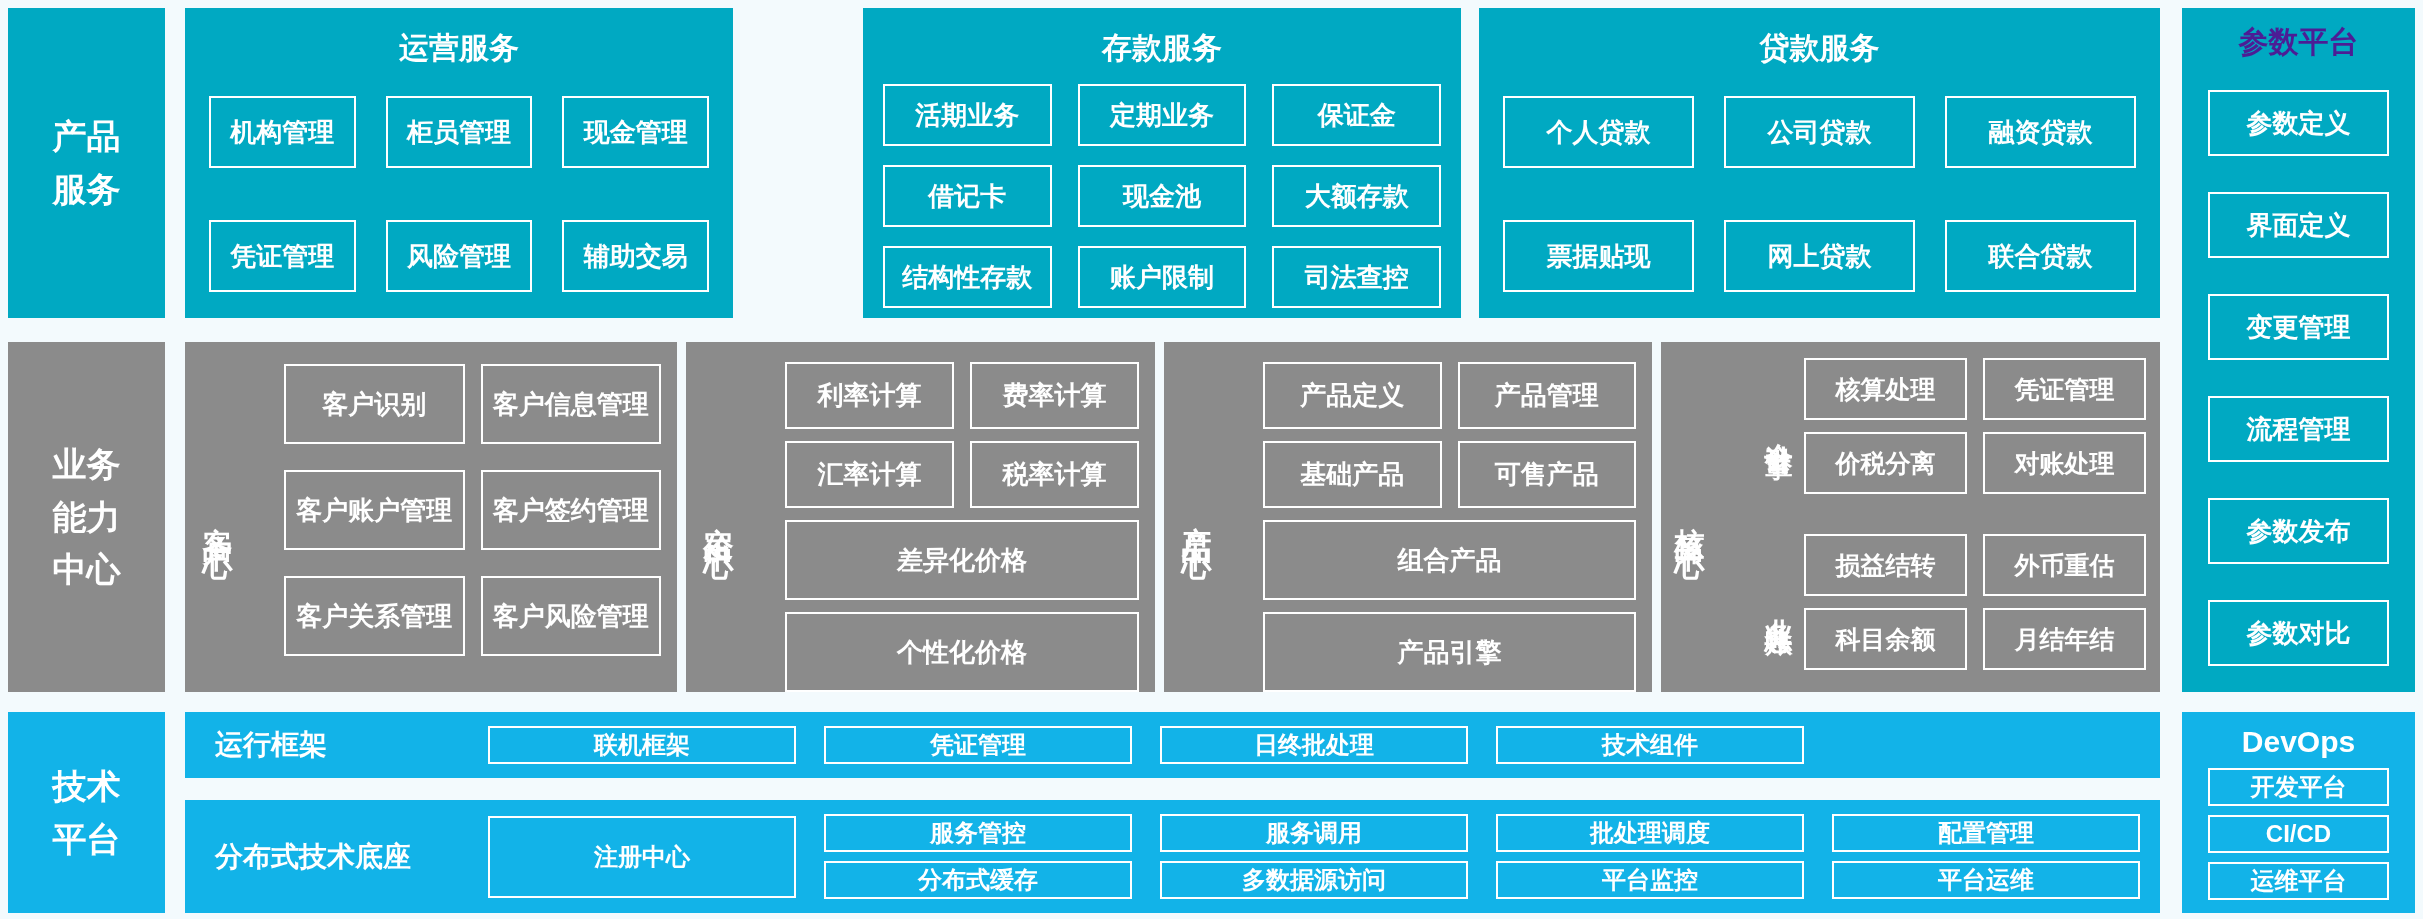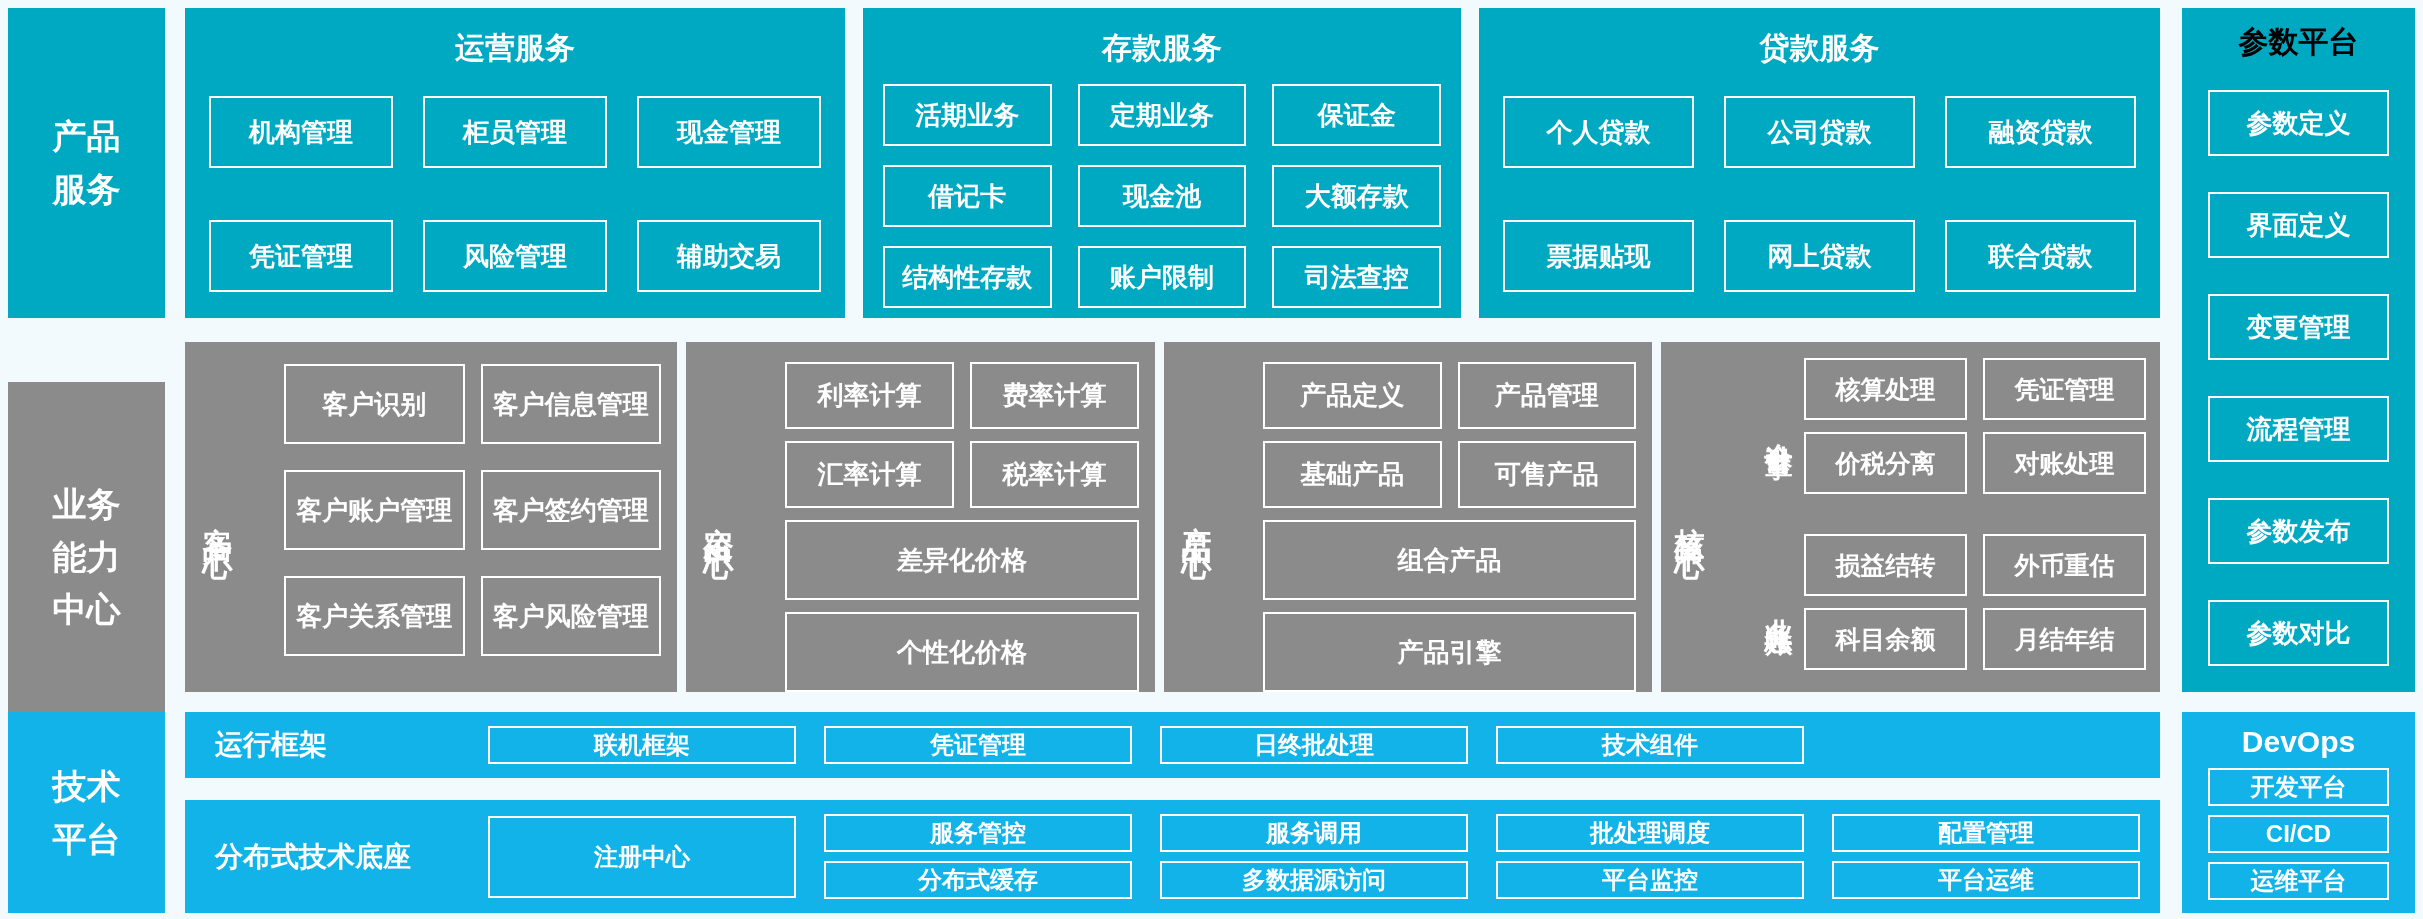--- a/index.html
+++ b/index.html
@@ -28,21 +28,21 @@
     border:2px solid #fff;color:#fff;display:flex;align-items:center;justify-content:center;
     font-weight:600;font-size:26px;box-sizing:border-box;text-align:center;
   }
   
   .rows2{padding:20px 24px 26px;justify-content:space-between;height:242px;box-sizing:border-box;}
   .rows2 .wbox{flex:1;height:72px;}
   .rows3{padding:8px 20px 10px;justify-content:space-between;height:242px;box-sizing:border-box;}
   .rows3 .brow{gap:26px;}
   .rows3 .wbox{flex:1;height:62px;}
   
-  .col-title{height:40px;padding-top:14px;display:flex;align-items:center;justify-content:center;font-size:30px;font-weight:700;color:#000000;}
+  .col-title{height:40px;padding-top:14px;display:flex;align-items:center;justify-content:center;font-size:30px;font-weight:700;color:#4c1d95;}
   .col-stack{display:flex;flex-direction:column;gap:36px;margin:28px 26px 0;}
   .col-stack .wbox{height:66px;}
   .devops-stack{display:flex;flex-direction:column;gap:9px;margin:6px 26px 0;}
   .devops-stack .wbox{height:38px;font-size:24px;}
   .devops-title{height:40px;padding-top:10px;display:flex;align-items:center;justify-content:center;font-size:30px;font-weight:700;color:#fff;}
   
   .hsec{display:flex;}
   .vlabel{
     writing-mode:vertical-rl;text-orientation:upright;
     color:#fff;font-weight:700;font-size:30px;letter-spacing:7px;
@@ -75,28 +75,28 @@
   .band2{padding-top:14px;padding-bottom:14px;align-items:center;}
   .stackcol{display:flex;flex-direction:column;gap:9px;}
   .registry-box{height:82px !important;font-size:24px;}
 </style>
 </head>
 <body>
 
 <div class="abs teal rail" style="left:8px;top:8px;width:157px;height:310px;">产品
 服务</div>
 
-<div class="abs gray rail" style="left:8px;top:342px;width:157px;height:350px;margin-top:40px;">业务
+<div class="abs gray rail" style="left:8px;top:342px;width:157px;height:350px;">业务
 能力
 中心</div>
 
 <div class="abs blue rail" style="left:8px;top:712px;width:157px;height:201px;">技术
 平台</div>
 
-<div class="abs teal sec" style="left:185px;top:8px;width:660px;height:310px;">
+<div class="abs teal sec" style="left:185px;top:8px;width:548px;height:310px;">
   <div class="sec-title">运营服务</div>
   <div class="rows-area rows2">
     <div class="brow">
       <div class="wbox">机构管理</div>
       <div class="wbox">柜员管理</div>
       <div class="wbox">现金管理</div>
     </div>
     <div class="brow">
       <div class="wbox">凭证管理</div>
       <div class="wbox">风险管理</div>

